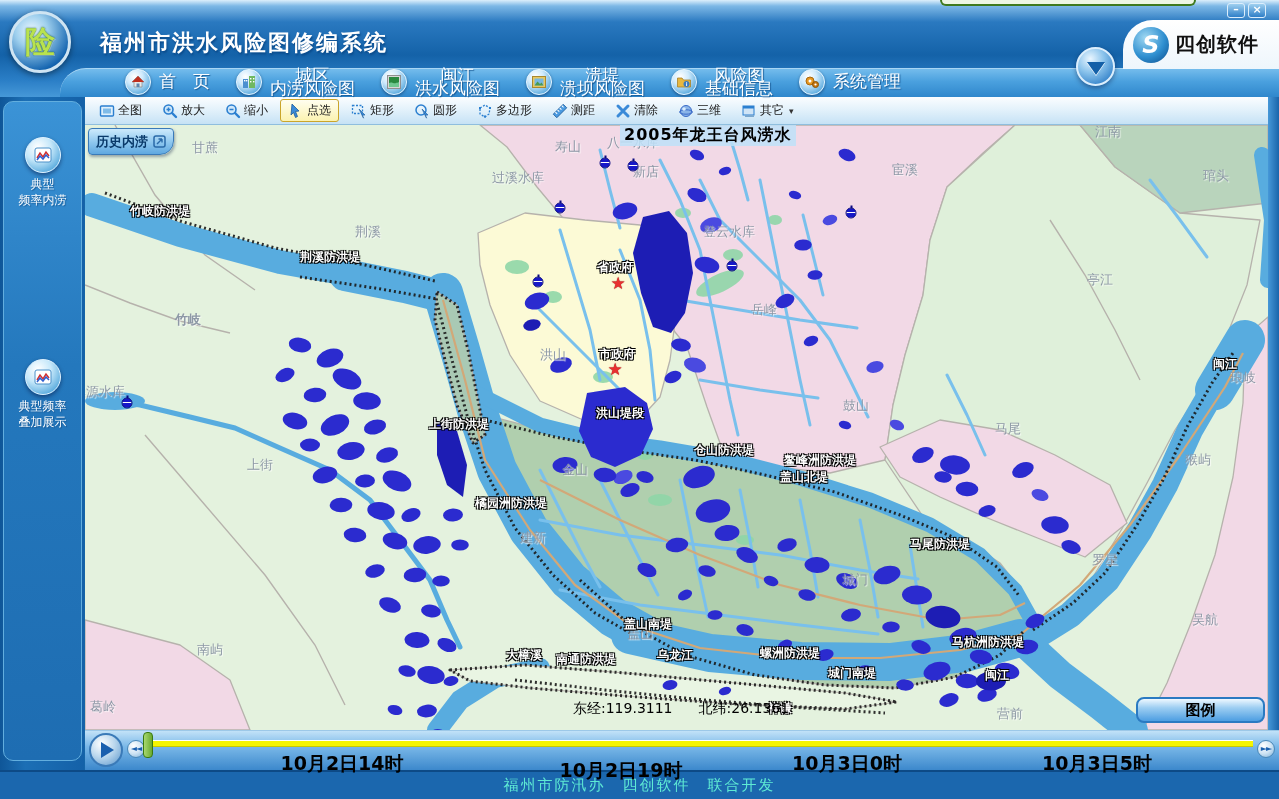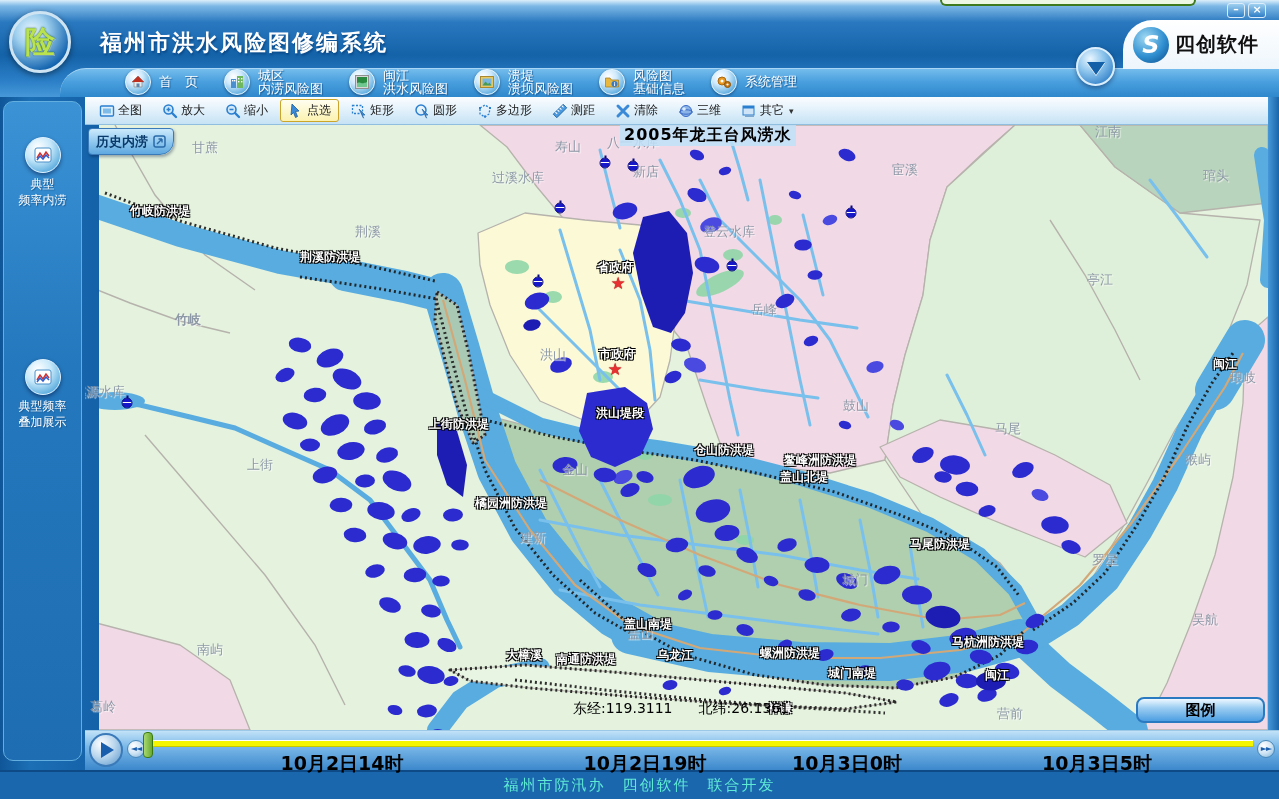--- a/index.html
+++ b/index.html
@@ -28,21 +28,21 @@
 
   #nav-band { left:60px; top:68px; width:1219px; height:29px;
     background:linear-gradient(180deg,#74bcec 0,#4aa0de 45%,#2f87cc 100%);
     border-top:1px solid #a8d6f4; border-radius:26px 0 0 0; z-index:2; }
   #nav-items { left:125px; top:66px; height:31px; display:flex; align-items:center; gap:26px; z-index:4; }
   .nav-item { display:flex; align-items:center; gap:8px; cursor:pointer; }
   .nav-icon { width:26px; height:26px; border-radius:50%;
     background:radial-gradient(circle at 35% 28%, #ffffff 0%, #cfeafc 35%, #5aaade 80%, #2a7ab8 100%);
     border:1px solid #e8f6ff; display:flex; align-items:center; justify-content:center;
     box-shadow:0 1px 3px rgba(0,0,30,.4); }
-  .nav-label { color:#ffffff; font-size:13px; line-height:13px; 
+  .nav-label { color:#ffffff; font-size:17px; line-height:13px; text-align:center;
     text-shadow:1px 1px 1px #1a5a95; white-space:nowrap; }
   #nav-downbtn { left:1076px; top:47px; width:39px; height:39px; border-radius:50%;
     background:radial-gradient(circle at 35% 28%, #eaf6ff, #8cc4ec 40%, #2f7fc8 85%);
     border:2px solid #dceefc; z-index:6; display:flex; align-items:center; justify-content:center; cursor:pointer;
     box-shadow:0 2px 5px rgba(0,0,40,.4); }
   #nav-downbtn .tri { width:0; height:0; border-left:9px solid transparent; border-right:9px solid transparent;
     border-top:13px solid #1460a8; margin-top:3px; filter:drop-shadow(0 1px 0 #fff); }
   #brand-box { left:1123px; top:20px; width:156px; height:49px; background:linear-gradient(180deg,#ffffff,#eef6fc);
     border-radius:30px 0 0 0; z-index:5; display:flex; align-items:center; padding-left:10px; gap:6px; }
   #brand-s { width:36px; height:36px; border-radius:50%;
@@ -54,21 +54,21 @@
   
   #toolbar { left:85px; top:97px; width:1183px; height:28px;
     background:linear-gradient(180deg,#fbfdff 0,#e4f2fb 45%,#c6e2f5 100%);
     border-bottom:1px solid #8fbede; display:flex; align-items:center; padding-left:6px; gap:4px; z-index:3; }
   .tool-item { display:flex; align-items:center; gap:3px; padding:2px 7px; cursor:pointer;
     font-size:12px; color:#1a1a1a; border:1px solid transparent; border-radius:3px; white-space:nowrap; }
   .tool-item.active { background:linear-gradient(180deg,#fffef0,#fbf2b0); border:1px solid #caa52a; }
   .tool-caret { font-size:9px; color:#333; margin-left:2px; }
 
   
-  #sidebar { left:0; top:97px; width:99px; height:673px;
+  #sidebar { left:0; top:97px; width:84px; height:673px;
     background:linear-gradient(90deg,#0f5698 0,#1c6fb5 30%,#1461a8 100%); z-index:2; }
   #sidebar-panel { position:absolute; left:3px; top:4px; width:79px; height:660px; border-radius:10px;
     background:linear-gradient(180deg,#3b93d6 0,#2478bd 40%,#1e6db2 100%); border:1px solid #62aede; }
   .side-item { position:absolute; left:3px; width:71px; padding:5px 0 6px; text-align:center;
     cursor:pointer; border-radius:10px; }
   .side-item.active { background:linear-gradient(180deg,#a8d8f6 0,#69b2e6 60%,#4d9cd8 100%);
     border:1px solid #d6eefc; }
   .side-icon { width:36px; height:36px; border-radius:50%; margin:0 auto 3px;
     background:radial-gradient(circle at 35% 28%, #ffffff 0%, #c6e8fa 40%, #54a8dc 82%, #2478b6 100%);
     border:1px solid #e0f2fe; display:flex; align-items:center; justify-content:center;
@@ -669,21 +669,21 @@
 <div class="abs" id="timeline">
   <div id="play-btn">
       <div class="tri"></div>
     </div>
   <div class="seek-btn" id="btn-rew">◄◄</div>
   <div id="track"></div>
   <div id="handle"></div>
   <div class="seek-btn" id="btn-ff">►►</div>
   <div id="ticks">
       <div class="tick" style="left: 257px;">10月2日14时</div>
-      <div class="tick" style="left: 560px;">10月2日19时</div>
+      <div class="tick" style="left: 536px; margin-top: 7px;">10月2日19时</div>
       <div class="tick" style="left: 762px;">10月3日0时</div>
       <div class="tick" style="left: 1012px;">10月3日5时</div>
     </div>
 </div>
 
 <div class="abs" id="footer">
   <span>福州市防汛办　四创软件　联合开发</span>
 </div>
 
 </body></html>

